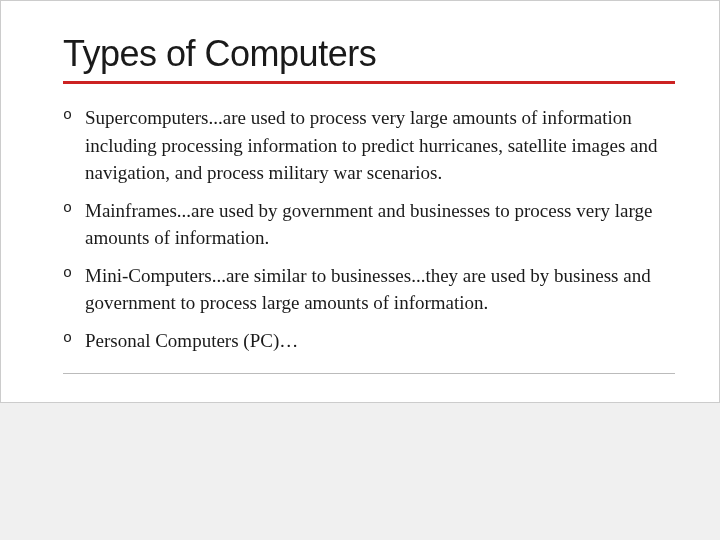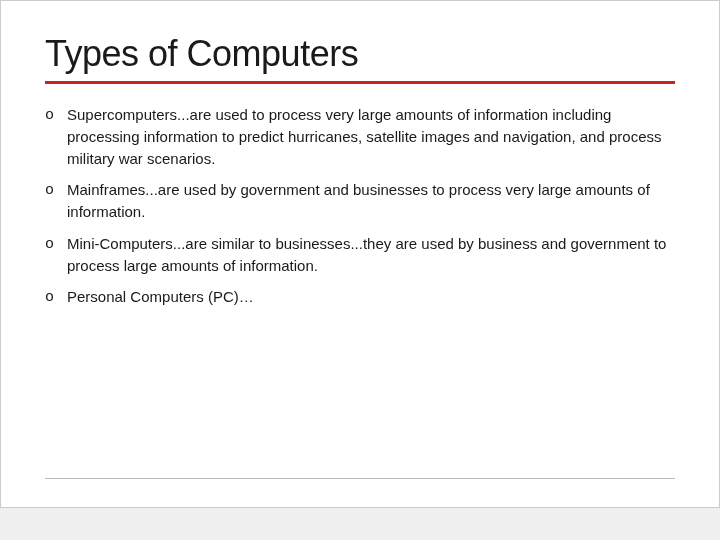--- a/index.html
+++ b/index.html
@@ -11,24 +11,24 @@
     body {
       width: 720px;
       height: 540px;
       background: #f0f0f0;
       font-family: 'Courier New', Courier, monospace;
       overflow: hidden;
     }
 
     .slide {
       width: 720px;
-      height: 508px;
+      height: 403px;
       background: #ffffff;
       border: 1px solid #cccccc;
-      padding: 32px 44px 28px 44px;
+      padding: 32px 44px 28px 62px;
       display: flex;
       flex-direction: column;
     }
 
     .title-section {
       margin-bottom: 6px;
     }
 
     .slide-title {
       font-family: Arial, Helvetica, sans-serif;
@@ -67,22 +67,22 @@
       min-width: 22px;
       display: flex;
       align-items: flex-start;
       padding-top: 1px;
       font-size: 15px;
       color: #1a1a1a;
     }
 
     .bullet-text {
       flex: 1;
-      font-family: Liberation Sans, sans-serif;
-      font-size: 15px;
+      font-family: Liberation Serif, serif;
+      font-size: 19px;
       line-height: 1.45;
     }
 
     .bottom-divider {
       height: 1px;
       background: #bbbbbb;
       width: 100%;
       margin-top: auto;
     }
   </style>

